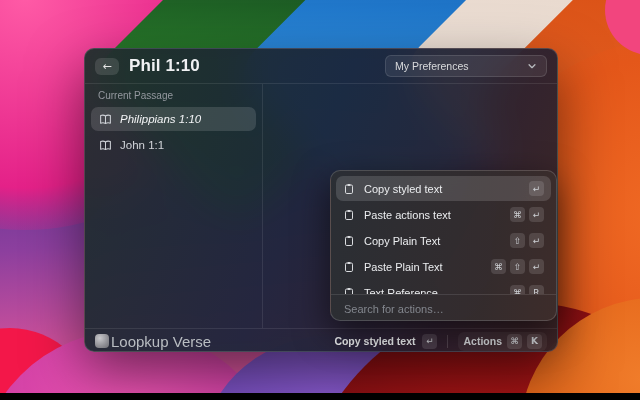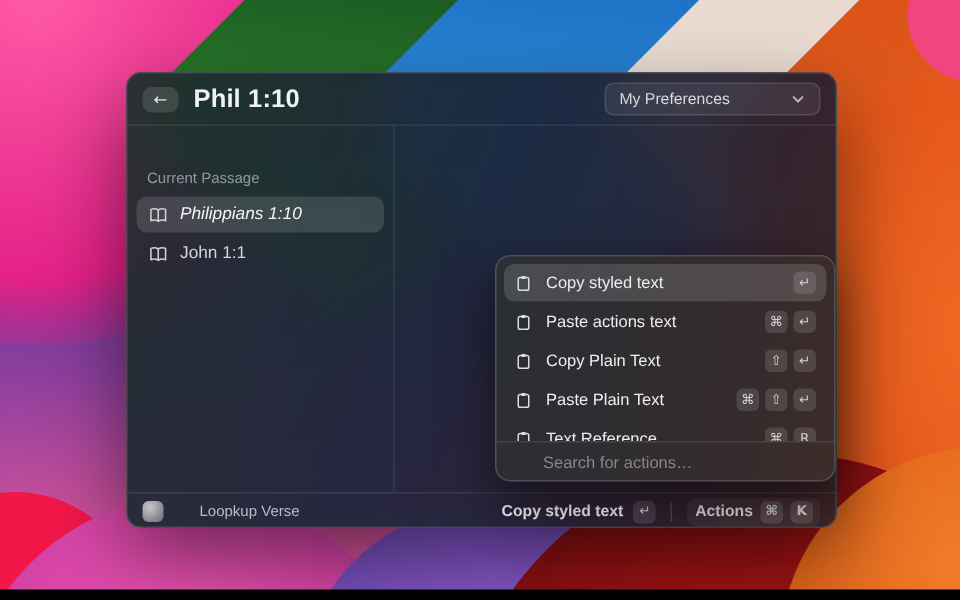--- a/index.html
+++ b/index.html
@@ -37,39 +37,39 @@
   .win{position:absolute;left:84px;top:48px;width:474px;height:304px;border-radius:10px;
     background:linear-gradient(112deg,rgba(33,47,45,0.95) 0%,rgba(27,37,57,0.95) 46%,rgba(40,33,48,0.95) 78%,rgba(54,38,40,0.95) 100%);
     border:1px solid rgba(255,255,255,0.15);box-shadow:0 22px 55px rgba(0,0,0,0.5);
     backdrop-filter:blur(18px) saturate(1.3);box-sizing:border-box;color:#e9ebee;}
   .win-header{height:34px;display:flex;align-items:center;padding:0 10px;
     border-bottom:1px solid rgba(255,255,255,0.09);}
   .back-btn{width:24px;height:17px;border-radius:6px;background:rgba(255,255,255,0.12);
     display:flex;align-items:center;justify-content:center;color:#e5e5e5;font-size:11px;
     font-family:"DejaVu Sans",sans-serif;cursor:default;}
   .win-title{margin-left:10px;font-size:17px;font-weight:700;color:#f0f1f3;letter-spacing:.1px;}
-  .prefs{margin-left:auto;width:144px;height:22px;border-radius:6px;box-sizing:border-box;
+  .prefs{margin-left:auto;width:162px;height:22px;border-radius:6px;box-sizing:border-box;
     background:rgba(255,255,255,0.07);border:1px solid rgba(255,255,255,0.12);
     display:flex;align-items:center;justify-content:space-between;padding:0 9px;
     font-size:10.5px;color:#d9dadc;}
   .win-body{display:flex;height:244px;}
   .sidebar{width:178px;box-sizing:border-box;border-right:1px solid rgba(255,255,255,0.09);
     padding:4px 6px;}
-  .sec-h{font-size:10px;color:#94989f;margin:26px 7px 6px;}
+  .sec-h{font-size:10px;color:#94989f;margin:2px 7px 6px;}
   .side-item{height:24px;border-radius:7px;display:flex;align-items:center;gap:8px;
     padding:0 8px;font-size:11.5px;color:#d2d5da;margin-bottom:2px;}
   .side-item.sel{background:rgba(255,255,255,0.13);color:#f3f4f6;font-style:italic;}
   .bicon{display:flex;color:#cfd2d7;}
   .content{flex:1;padding:11px 13px 0 14px;}
   .verse{font-size:10.5px;line-height:1.7;letter-spacing:-0.2px;color:#e9ebee;max-width:276px;}
   .win-footer{height:25px;border-top:1px solid rgba(255,255,255,0.09);display:flex;
     align-items:center;padding:0 10px;box-sizing:border-box;}
   .extico{width:14px;height:14px;border-radius:4px;
     background:radial-gradient(circle at 35% 30%,#c8c8cc,#85858b 70%,#6f6f75);}
-  .ext-name{margin-left:24px;font-size:10px;color:#b9bdc2;}
+  .ext-name{margin-left:2px;font-size:15px;color:#b9bdc2;}
   .foot-right{margin-left:auto;display:flex;align-items:center;gap:7px;}
   .foot-primary{font-size:10.5px;font-weight:700;color:#eef0f2;}
   .key{min-width:15px;height:15px;padding:0 2px;border-radius:4px;background:rgba(255,255,255,0.13);
     color:#cfd1d5;font-size:9px;display:flex;align-items:center;justify-content:center;
     font-family:"DejaVu Sans",sans-serif;box-sizing:border-box;}
   .vdiv{width:1px;height:13px;background:rgba(255,255,255,0.16);margin:0 3px;}
   .actions-grp{display:flex;align-items:center;gap:5px;padding:2px 5px;border-radius:6px;
     background:rgba(255,255,255,0.055);font-weight:bold;}
   .actions-lbl{font-size:10.5px;color:#d8dadd;}
   
@@ -78,21 +78,21 @@
     border:1px solid rgba(255,255,255,0.16);box-shadow:0 12px 35px rgba(0,0,0,0.55);
     backdrop-filter:blur(16px);box-sizing:border-box;overflow:hidden;}
   .popup-list{height:123px;overflow:hidden;padding:5px 5px 0;box-sizing:border-box;}
   .arow{height:25px;margin-bottom:1px;border-radius:7px;display:flex;align-items:center;
     gap:9px;padding:0 7px;}
   .arow.sel{background:rgba(255,255,255,0.14);}
   .aicon{display:flex;color:#dadcdf;}
   .alabel{font-size:11px;color:#eceef0;}
   .keys{margin-left:auto;display:flex;gap:4px;}
   .popup-search{height:27px;border-top:1px solid rgba(255,255,255,0.11);display:flex;
-    align-items:center;padding:0 29px;}
+    align-items:center;padding:0 11px;}
   .popup-search input{flex:1;background:transparent;border:none;outline:none;
     font-family:"Liberation Sans",sans-serif;font-size:11px;color:#e4e6e9;}
   .popup-search input::placeholder{color:#83878e;}
 </style>
 </head>
 <body>
 
 <div class="screen">
 
   <div class="wp">

